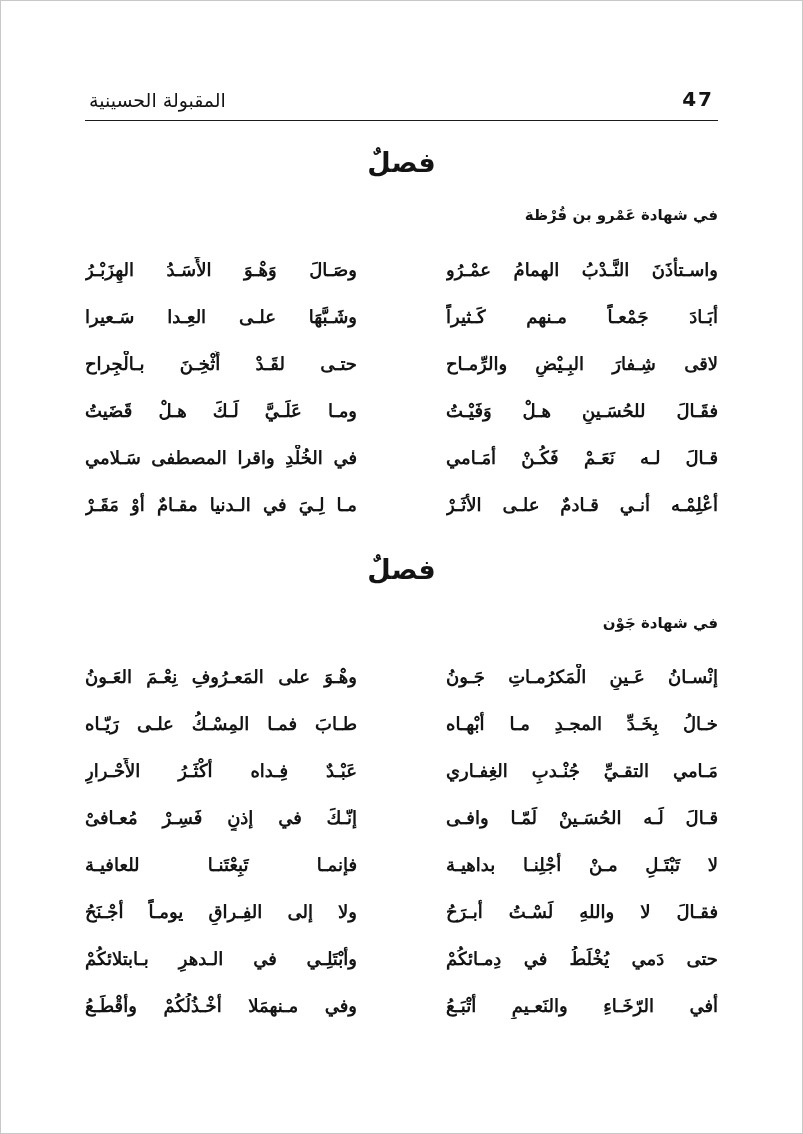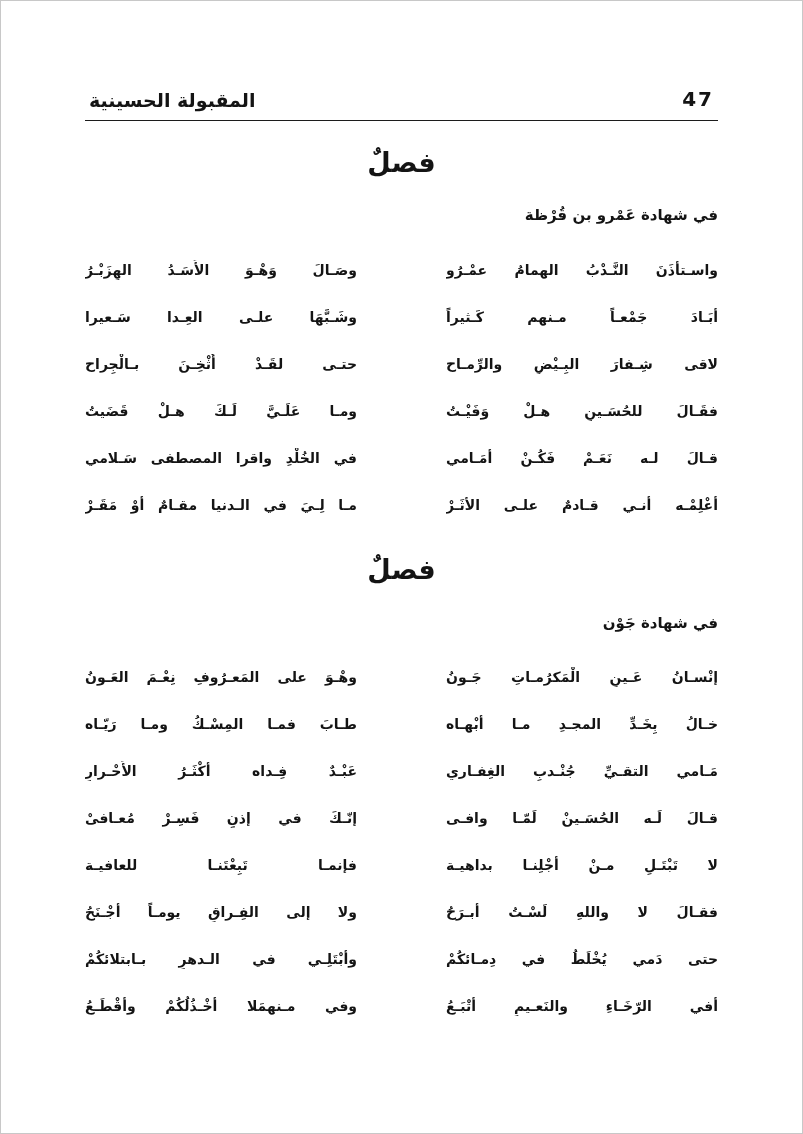--- a/index.html
+++ b/index.html
@@ -26,21 +26,21 @@
     align-items: flex-end;
     padding: 0 4px;
   }
   .page-number {
     font-size: 20px;
     font-weight: 700;
     letter-spacing: 2px;
   }
   .book-title {
     font-size: 19px;
-    font-weight: 700;
+    font-weight: 400;
   }
   .header-rule {
     border: none;
     border-top: 1.6px solid #1c1c1c;
     margin: 9px 0 0 0;
   }
   .chapter-heading {
     text-align: center;
     font-size: 27px;
     font-weight: 700;
@@ -59,27 +59,28 @@
   }
   .verse {
     display: flex;
     justify-content: space-between;
     align-items: center;
     height: 47px;
   }
   .hemi {
     display: block;
     width: 272px;
-    font-size: 14px;
+    font-size: 18px;
     font-weight: 700;
     line-height: 1.45;
     text-align: justify;
     text-align-last: justify;
     white-space: nowrap;
     overflow: hidden;
+    font-family: Liberation Serif, serif;
   }
   .section-2 {
     margin-top: 14px;
   }
 </style>
 </head>
 <body>
 
 <div class="page" lang="ar" dir="rtl">
 
@@ -125,21 +126,21 @@
     <h2 class="chapter-heading">فصلٌ</h2>
     <h3 class="section-title">في شهادة جَوْن</h3>
 
     <div class="poem">
       <div class="verse">
         <span class="hemi">إنْسـانُ عَـينِ الْمَكرُمـاتِ جَـونُ</span>
         <span class="hemi">وهْـوَ على المَعـرُوفِ نِعْـمَ العَـونُ</span>
       </div>
       <div class="verse">
         <span class="hemi">خـالُ بِخَـدِّ المجـدِ مـا أبْهـاه</span>
-        <span class="hemi">طـابَ فمـا المِسْـكُ ومـا رَيّـاه</span>
+        <span class="hemi">طـابَ فمـا المِسْـكُ علـى رَيّـاه</span>
       </div>
       <div class="verse">
         <span class="hemi">مَـامي التقـيِّ جُنْـدبِ الغِفـاري</span>
         <span class="hemi">عَبْـدٌ فِـداه أكْثَـرُ الأَحْـرارِ</span>
       </div>
       <div class="verse">
         <span class="hemi">قـالَ لَـه الحُسَـينْ لَمّـا وافـى</span>
         <span class="hemi">إنّـكَ في إذنٍ فَسِـرْ مُعـافىْ</span>
       </div>
       <div class="verse">

